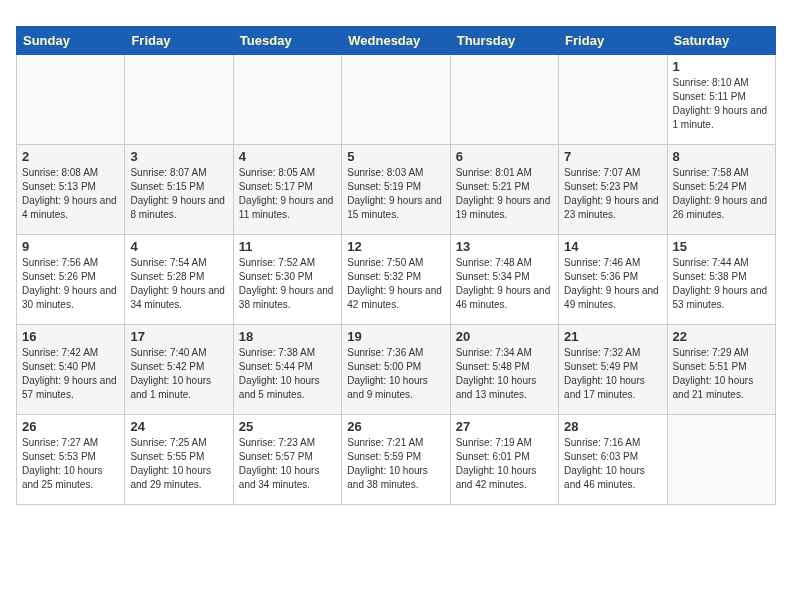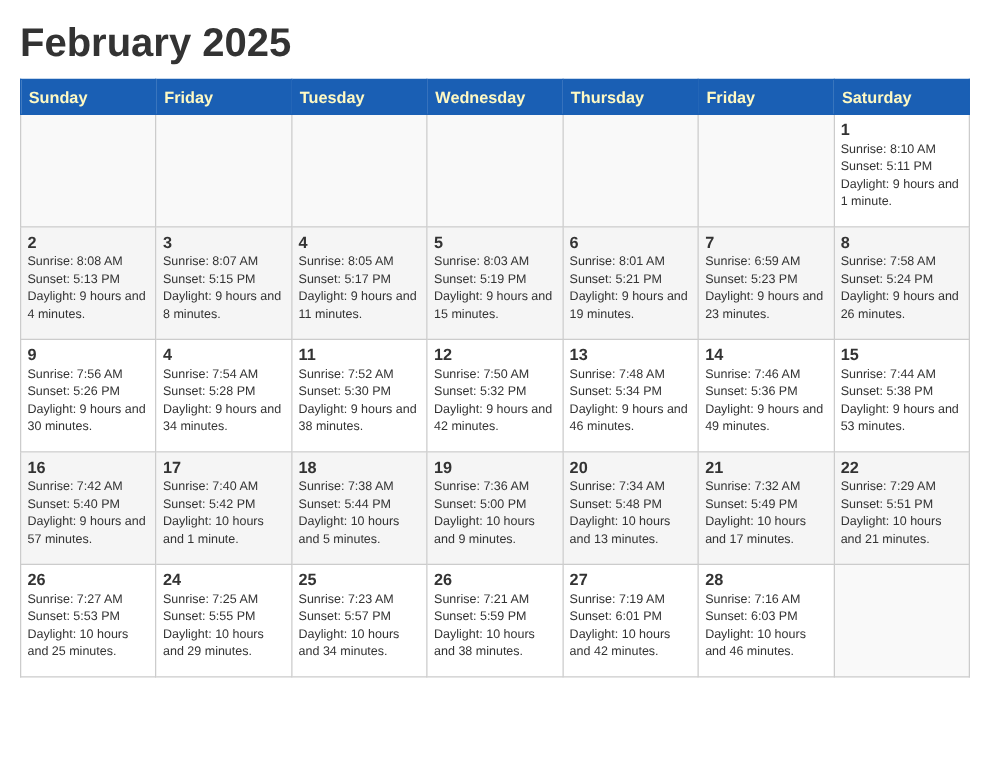--- a/index.html
+++ b/index.html
@@ -82,21 +82,20 @@
     }
     .empty-cell {
       background: #f9f9f9;
     }
   </style>
 </head>
 <body>
 
 <div class="header">
   <div class="title-block">
-    <div class="month-title">February 2025</div>
   </div>
 </div>
 
 <table>
   <thead>
     <tr id="header-row">
         <th>Sunday</th>
         <th>Friday</th>
         <th>Tuesday</th>
         <th>Wednesday</th>
@@ -146,21 +145,21 @@
 Daylight: 9 hours and 15 minutes.</div>
         </td>
         <td>
           <div class="day-num">6</div>
           <div class="day-info">Sunrise: 8:01 AM
 Sunset: 5:21 PM
 Daylight: 9 hours and 19 minutes.</div>
         </td>
         <td>
           <div class="day-num">7</div>
-          <div class="day-info">Sunrise: 6:59 AM
+          <div class="day-info">Sunrise: 7:07 AM
 Sunset: 5:23 PM
 Daylight: 9 hours and 23 minutes.</div>
         </td>
         <td>
           <div class="day-num">8</div>
           <div class="day-info">Sunrise: 7:58 AM
 Sunset: 5:24 PM
 Daylight: 9 hours and 26 minutes.</div>
         </td>
       </tr>

